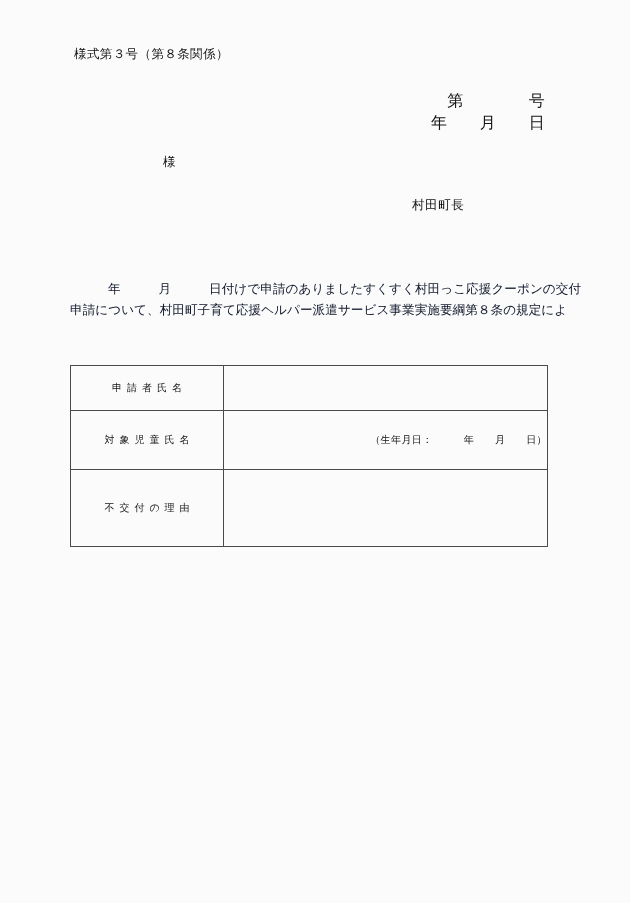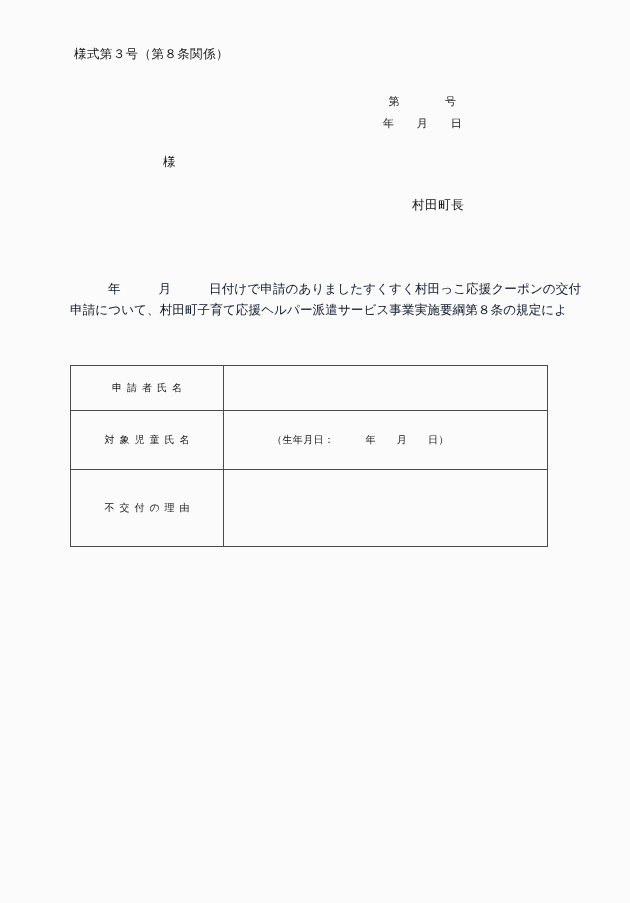--- a/index.html
+++ b/index.html
@@ -43,26 +43,25 @@
 
   
   .right-header {
     position: absolute;
     left: 300px;
     top: 90px;
     width: 245px;
     text-align: right;
   }
   .right-header .line {
-    font-size: 11px;
+    font-size: 16px;
     line-height: 22px;
     white-space: pre;
     color: #141414;
     letter-spacing: 0.3px;
-    text-align: center;
   }
 
   
   .addressee {
     left: 163px;
     top: 156px;
     letter-spacing: 0.4px;
   }
 
   
@@ -129,21 +128,21 @@
     text-align: center;
     white-space: pre;
   }
   .row-a td { height: 38px; }
   .row-b td { height: 38px; margin-top: 40px; }
   .row-c td { height: 76px; }
 
   .value-inner {
     display: block;
     width: 100%;
-    text-align: left;
+    text-align: right;
     letter-spacing: 0.4px;
     padding-left: 48px;
     box-sizing: border-box;
   }
 </style>
 </head>
 <body>
 
 <div class="page">
 

